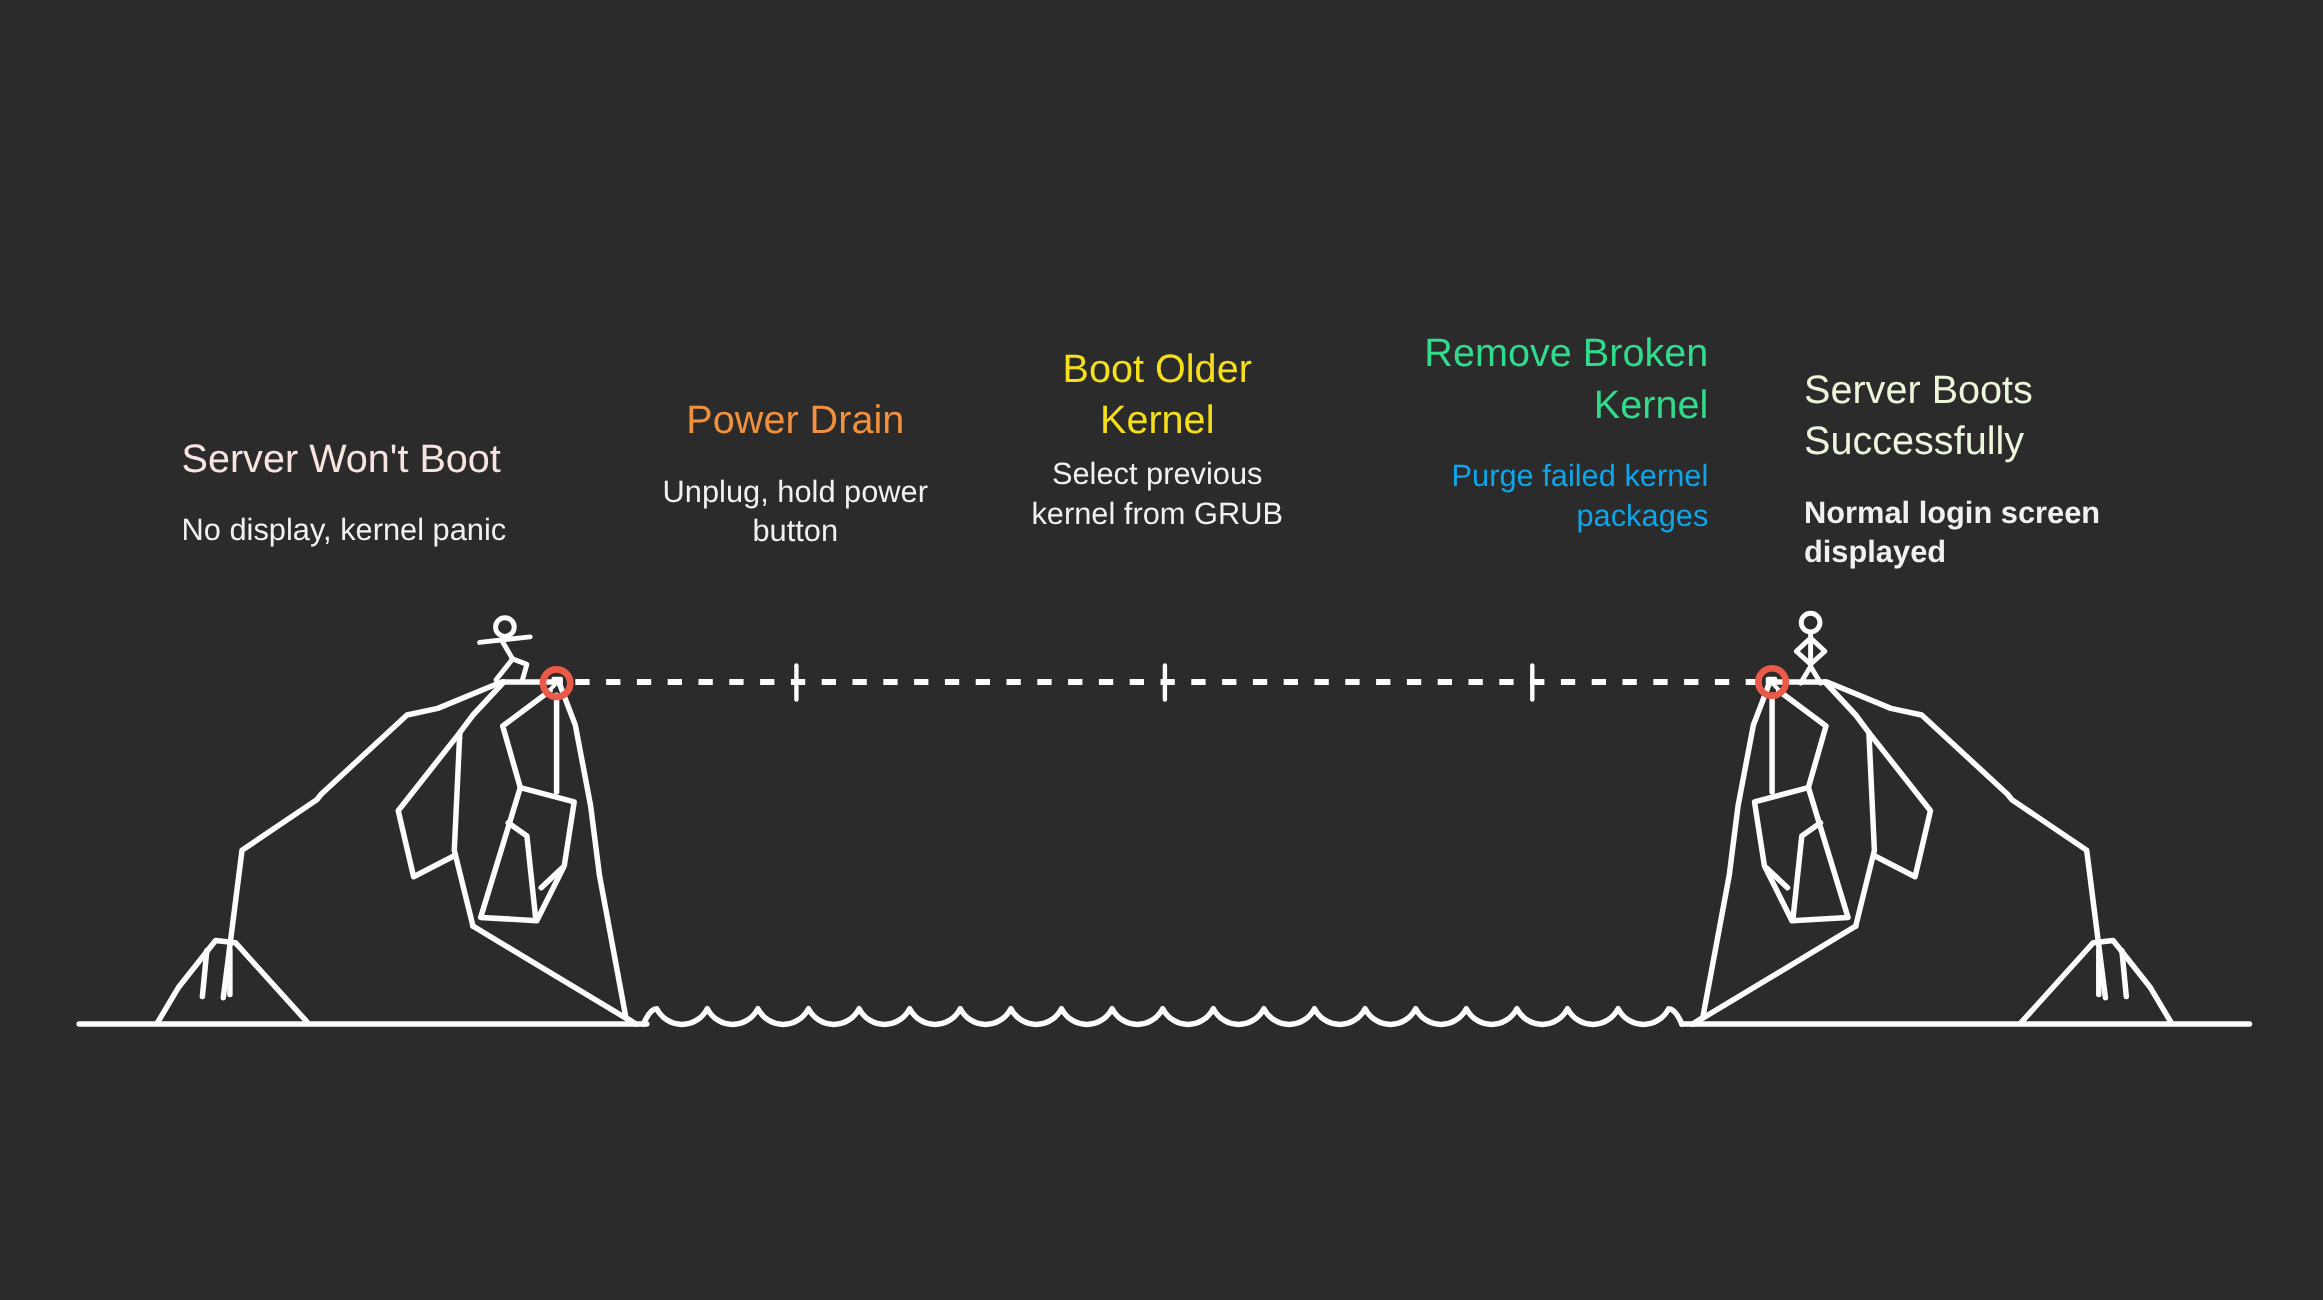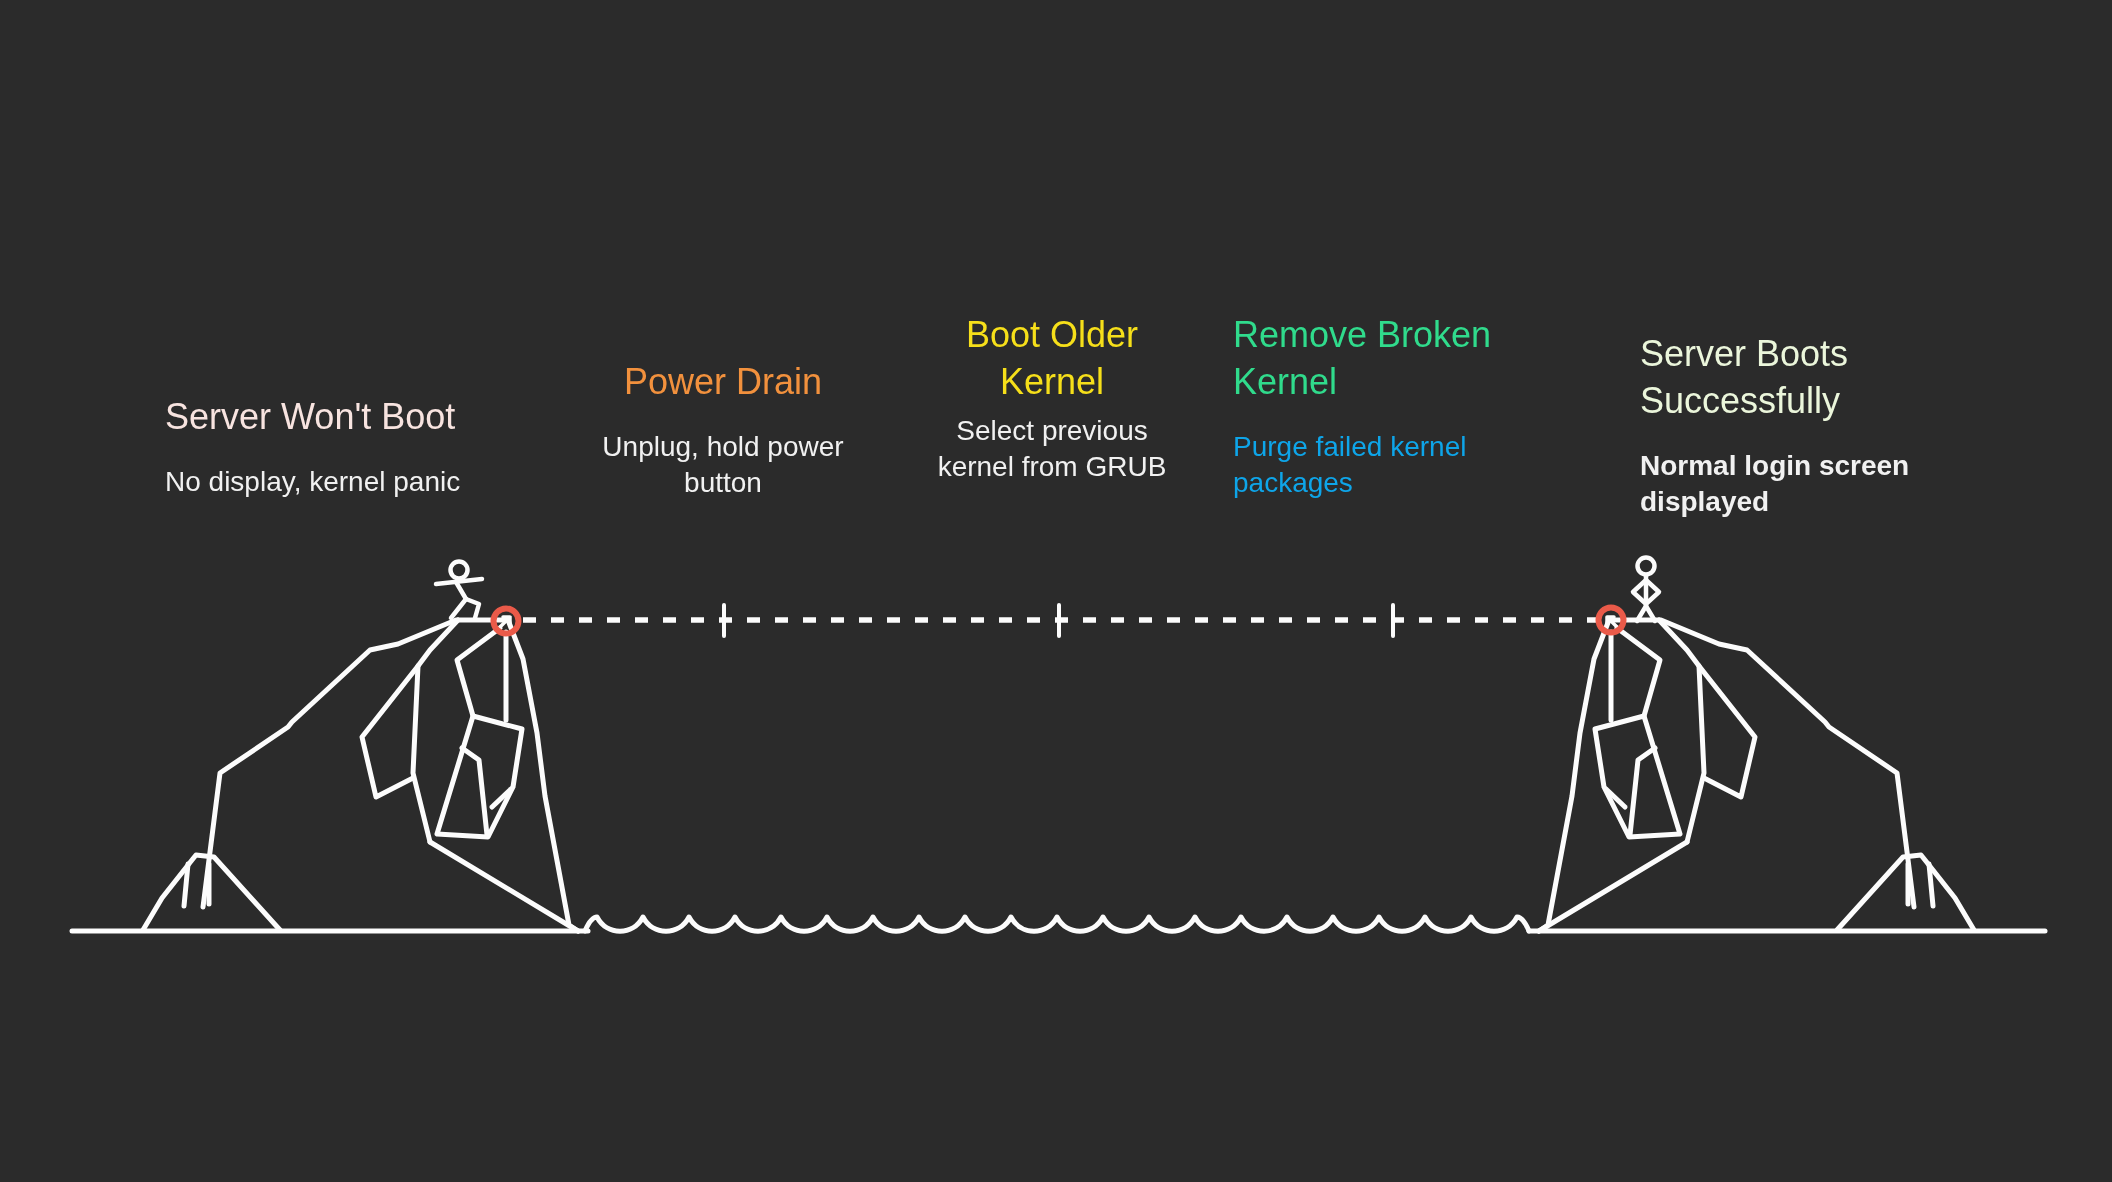--- a/index.html
+++ b/index.html
@@ -22,21 +22,21 @@
 
   
   #stage-1 { left:165px; top:393px; text-align:left; }
   #stage-1 .stage-sub { margin-top:24px; }          
 
   
   #stage-2 { left:563px;  top:358px; width:320px; text-align:center; }
   #stage-2 .stage-sub { margin-top:24px; }          
   #stage-3 { left:892px;  top:311px; width:320px; text-align:center; }
   #stage-3 .stage-sub { margin-top:8px; }
-  #stage-4 { left:1233px; top:311px; width:320px; text-align:left; }
+  #stage-4 { left:1233px; top:297px; width:320px; text-align:right; }
   #stage-4 .stage-sub { margin-top:24px; }
   #stage-5 { left:1640px; top:330px; width:340px; text-align:left; }
   #stage-5 .stage-sub { margin-top:24px;font-weight:bold; }
 </style>
 </head>
 <body>
 
 <div id="canvas" style="background: rgb(43, 43, 43);">
 
   <svg id="scene-svg" width="2112" height="1182" viewBox="0 0 2112 1182">

